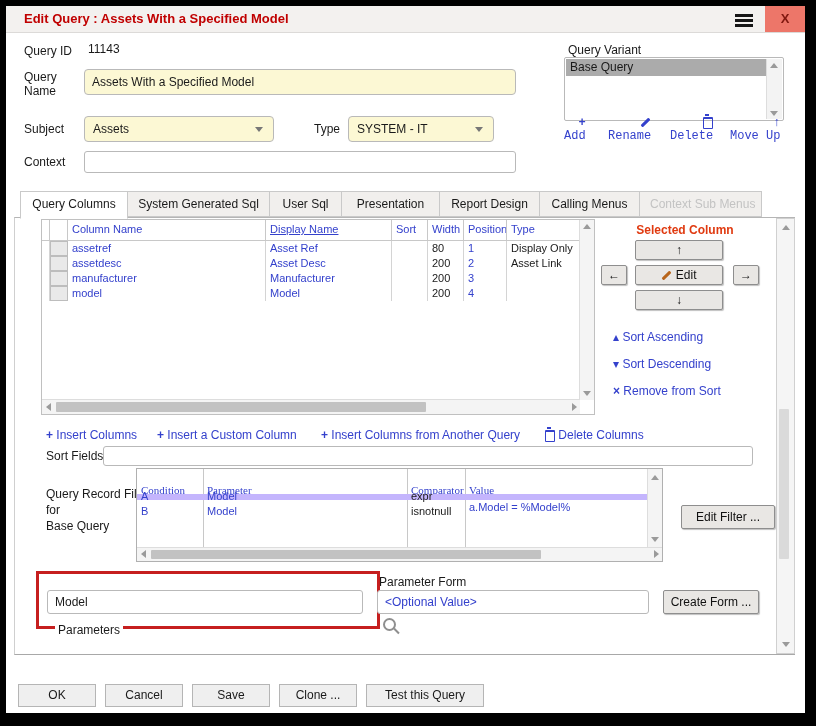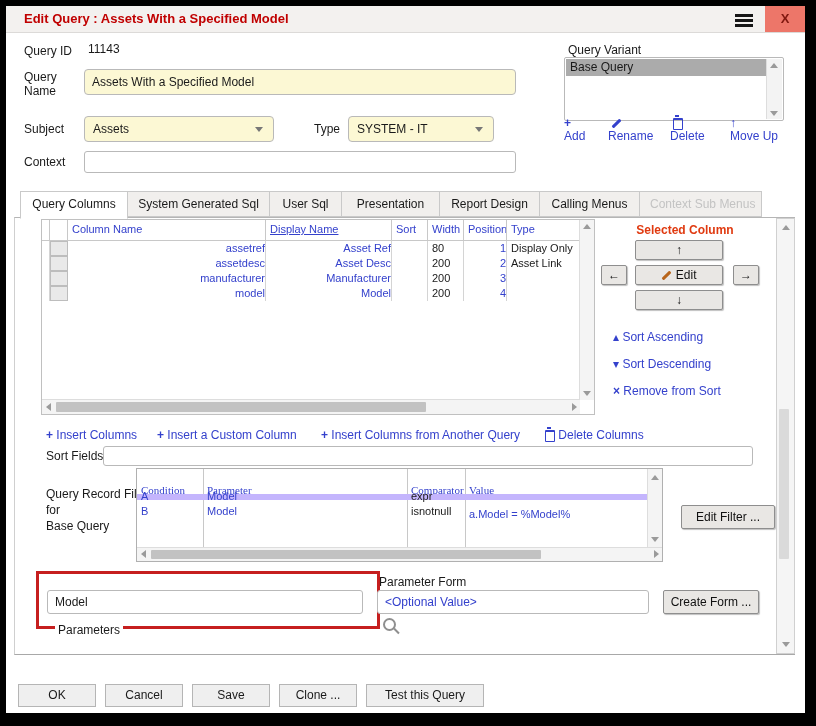--- a/index.html
+++ b/index.html
@@ -22,21 +22,21 @@
   .yellow{background:#fcf8d4;}
   .ddl{box-sizing:border-box;border:1px solid #b9b9b9;border-radius:4px;background:#fcf8d4;line-height:24px;padding:0 8px;}
   .ddl-arrow{position:absolute;right:10px;top:10px;width:0;height:0;border-left:4px solid transparent;
              border-right:4px solid transparent;border-top:5px solid #777;}
 
   
   .listbox{box-sizing:border-box;border:1px solid #b9b9b9;border-radius:2px;background:#fff;}
   .list-item-sel{position:absolute;left:1px;top:1px;right:16px;height:17px;background:#ababab;line-height:17px;padding-left:4px;}
   .vscroll{position:absolute;top:1px;right:1px;bottom:1px;width:15px;background:#f3f3f3;border-left:1px solid #ddd;}
   .blue{color:#3441cc;}
-  .qv-action{text-align:left;color:#3441cc;font-size:12px;cursor:pointer;}
+  .qv-action{text-align:right;color:#3441cc;font-size:12px;cursor:pointer;font-family:Liberation Mono, monospace;}
   .qv-action .ic{height:13px;font-weight:bold;}
 
   
   .plus-icon::before{content:"+";font-weight:bold;}
   .uparrow-icon::before{content:"\2191";font-weight:bold;}
   .downarrow-icon::before{content:"\2193";font-weight:bold;}
   .leftarrow-icon::before{content:"\2190";font-weight:bold;}
   .rightarrow-icon::before{content:"\2192";font-weight:bold;}
   .tri-up-icon::before{content:"\25B4";}
   .tri-dn-icon::before{content:"\25BE";}
@@ -69,21 +69,21 @@
   .tri.lf{left:4px;top:4px;border-top:4px solid transparent;border-bottom:4px solid transparent;border-right:5px solid #9a9a9a;}
   .tri.rt{left:6px;top:4px;border-top:4px solid transparent;border-bottom:4px solid transparent;border-left:5px solid #9a9a9a;}
 
   
   .grid{left:26px;top:1px;width:554px;height:196px;border:1px solid #c0c0c0;background:#fff;box-sizing:border-box;font-size:11px;}
   .grid-hrow{position:absolute;left:0;top:0;right:14px;height:20px;border-bottom:1px solid #c8c8c8;display:flex;}
   .gh{box-sizing:border-box;border-right:1px solid #c8c8c8;color:#3441cc;line-height:19px;padding-left:4px;
       overflow:hidden;white-space:nowrap;}
   .grid-row{position:absolute;left:0;right:14px;height:15px;display:flex;}
   .gc{box-sizing:border-box;border-right:1px solid #d4d4d4;line-height:15px;padding-left:4px;overflow:hidden;white-space:nowrap;}
-  .gc.bluetxt{color:#3441cc;text-align:right;}
+  .gc.bluetxt{color:#3441cc;}
   .handle{background:#e9e9e9;border:1px solid #bdbdbd;box-sizing:border-box;}
   .grid-vsb{position:absolute;top:0;right:0;bottom:14px;width:14px;background:#f4f4f4;border-left:1px solid #ddd;}
   .grid-hsb{position:absolute;left:0;right:14px;bottom:0;height:14px;background:#f4f4f4;border-top:1px solid #ddd;}
   .thumb-h{position:absolute;top:2px;height:10px;background:#c2c2c2;border-radius:1px;}
   .thumb-v{position:absolute;left:2px;width:10px;background:#c9c9c9;border-radius:1px;}
 
   
   .sc-title{font-weight:bold;color:#e03a10;font-size:12px;text-align:center;}
   .btn{box-sizing:border-box;background:#e9e7e4;border:1px solid #8e8e8e;border-radius:2px;text-align:center;
        box-shadow:1px 1px 1px rgba(0,0,0,.25);cursor:pointer;font-size:12px;color:#111;}
@@ -297,21 +297,21 @@
       <div class="fcol" style="left:66px;width:204px;"></div>
       <div class="fcol" style="left:270px;width:58px;"></div>
       <div class="fh" style="left:0;width:66px;">Condition</div>
       <div class="fh" style="left:66px;width:204px;">Parameter</div>
       <div class="fh" style="left:270px;width:58px;">Comparator</div>
       <div class="fh" style="left:328px;width:182px;border-right:none;">Value</div>
 
       <div class="fcell blue" style="left:0;top:20px;width:62px;">A</div>
       <div class="fcell blue" style="left:66px;top:20px;width:200px;">Model</div>
       <div class="fcell" style="left:270px;top:20px;width:54px;">expr</div>
-      <div class="fcell blue" style="left:328px;top:38px;width:178px;">a.Model = %Model%</div>
+      <div class="fcell blue" style="left:328px;top:31px;width:178px;">a.Model = %Model%</div>
 
       <div class="fcell blue" style="left:0;top:35px;width:62px;">B</div>
       <div class="fcell blue" style="left:66px;top:35px;width:200px;">Model</div>
       <div class="fcell" style="left:270px;top:35px;width:54px;">isnotnull</div>
       <div class="fcell blue" style="left:328px;top:35px;width:178px;"></div>
 
       <div class="fvsb">
         <span class="tri up" style="top:6px;left:3px;"></span>
         <span class="tri dn" style="bottom:6px;top:auto;left:3px;"></span>
       </div>

